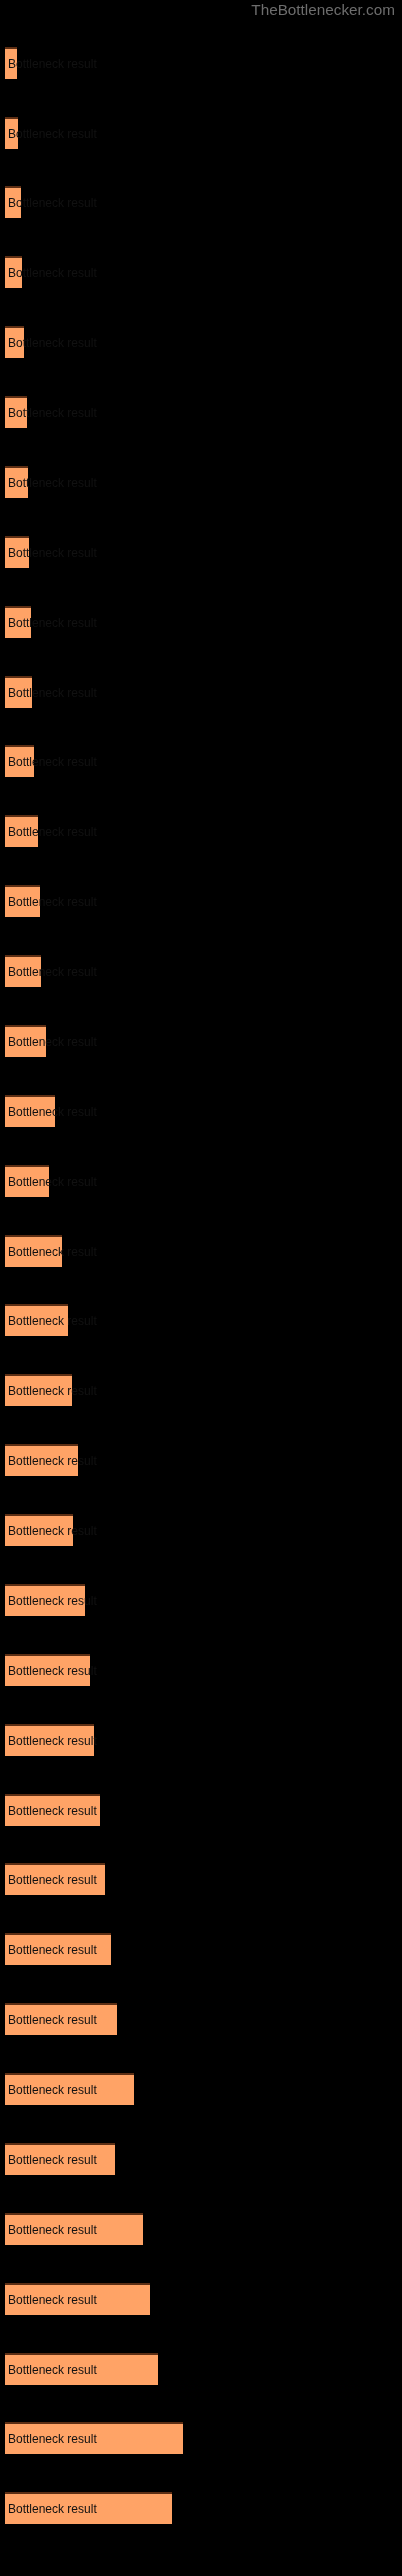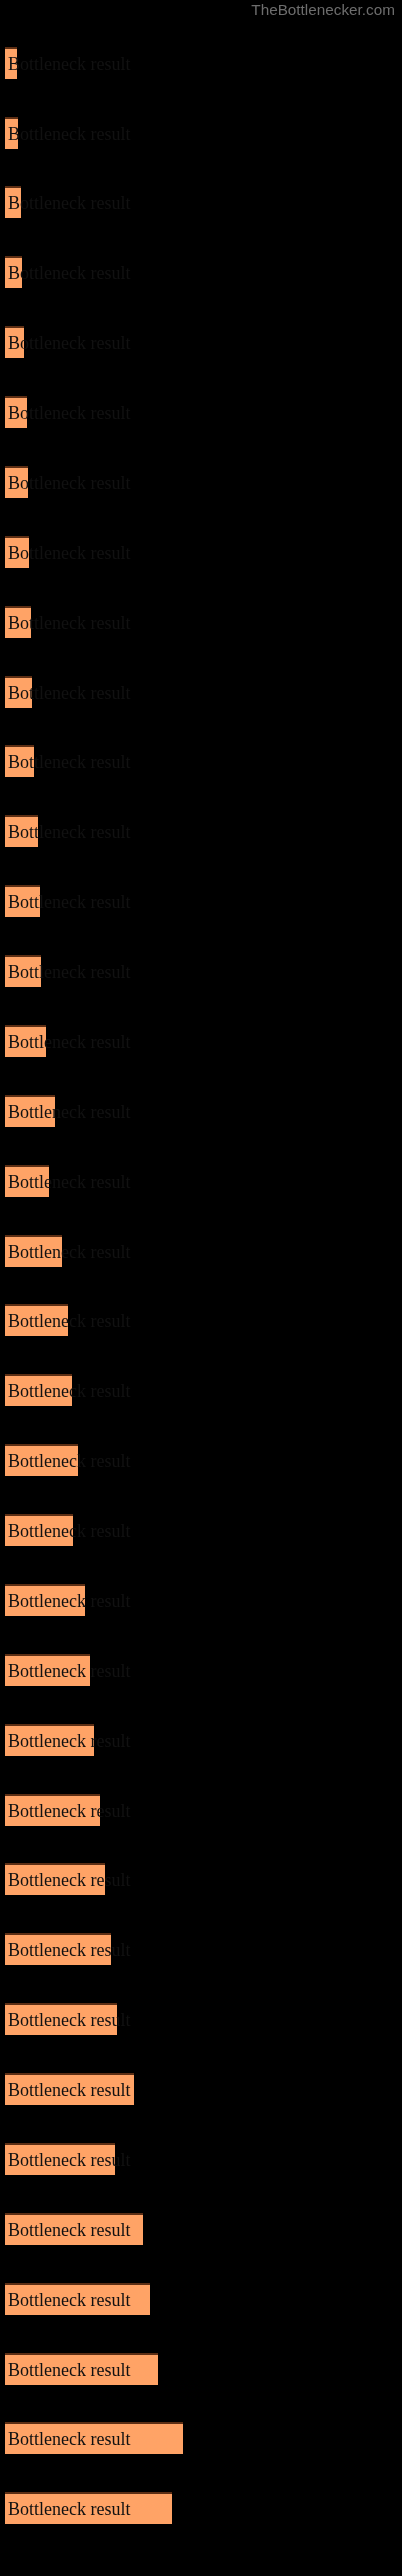--- a/index.html
+++ b/index.html
@@ -60,24 +60,24 @@
     border-top: 2.4px solid #5c2e14;
     overflow: hidden;
   }
 
   .bar-label {
     position: absolute;
     left: 8px;
     top: 0;
     height: 32px;
     line-height: 34px;
-    font-size: 18px;
+    font-size: 12px;
     color: #111111;
     white-space: nowrap;
-    font-family: Liberation Serif, serif;
+    font-family: Liberation Sans, sans-serif;
     pointer-events: none;
   }
 </style>
 </head>
 <body>
 
 <div id="chart-root">
 
   <div id="site-title">TheBottlenecker.com</div>
 

